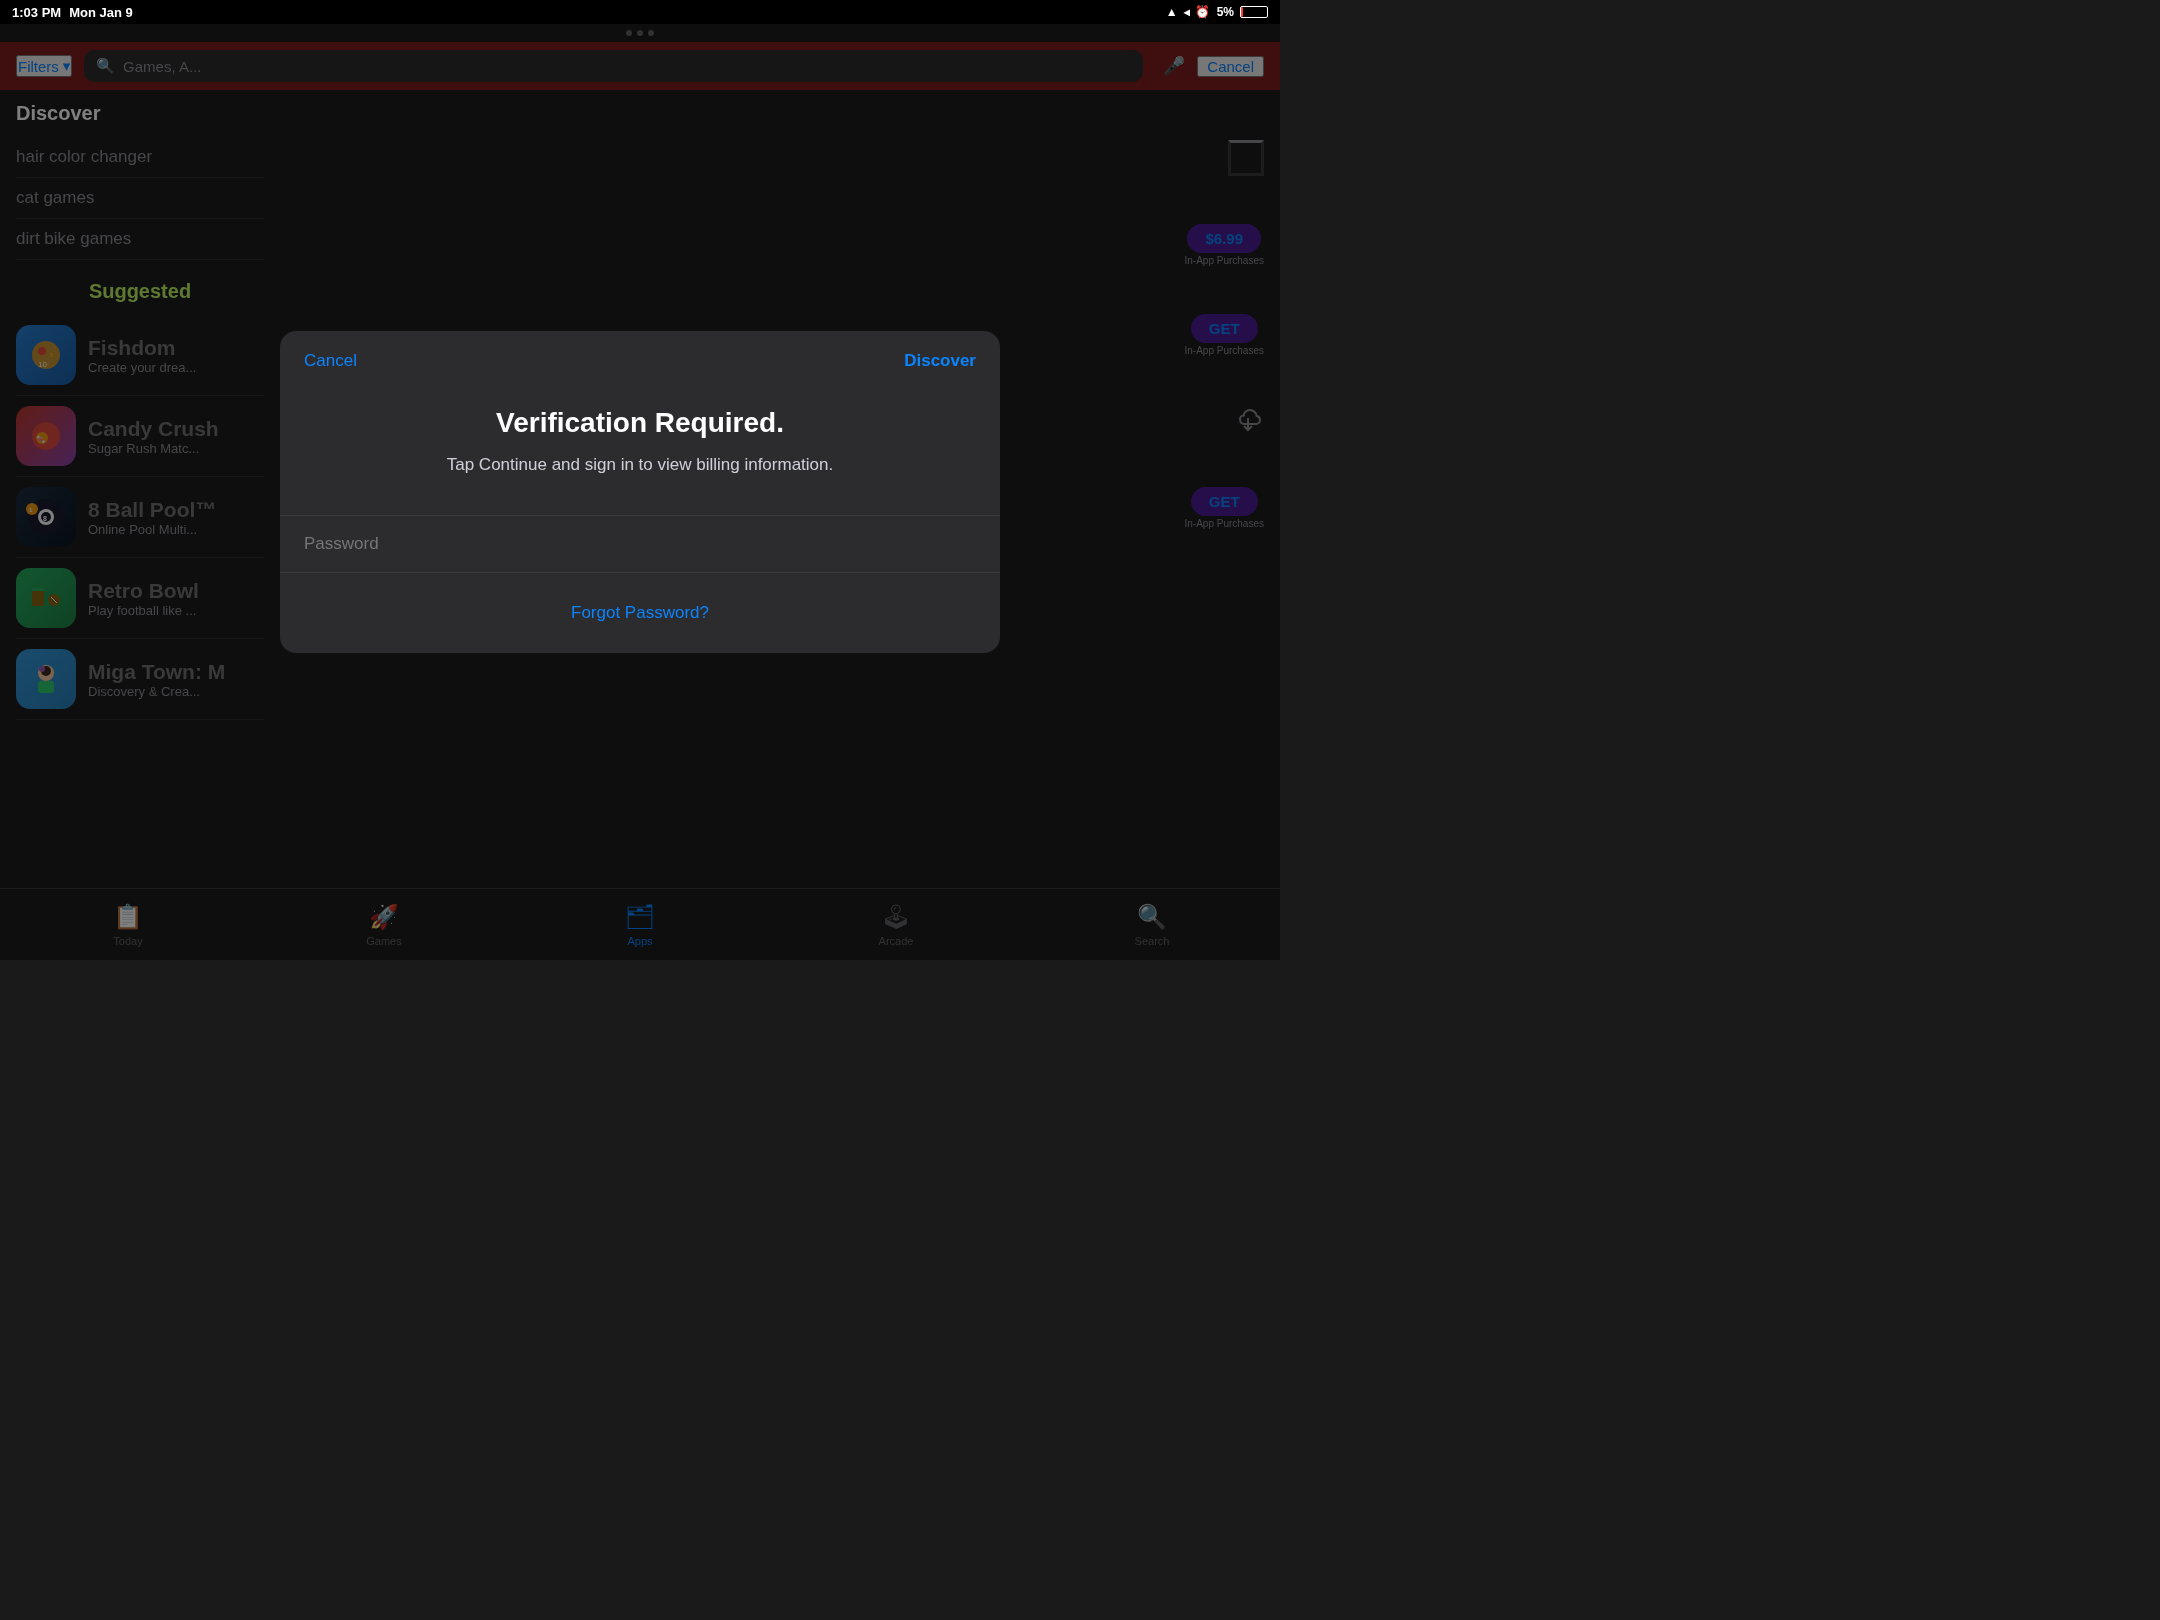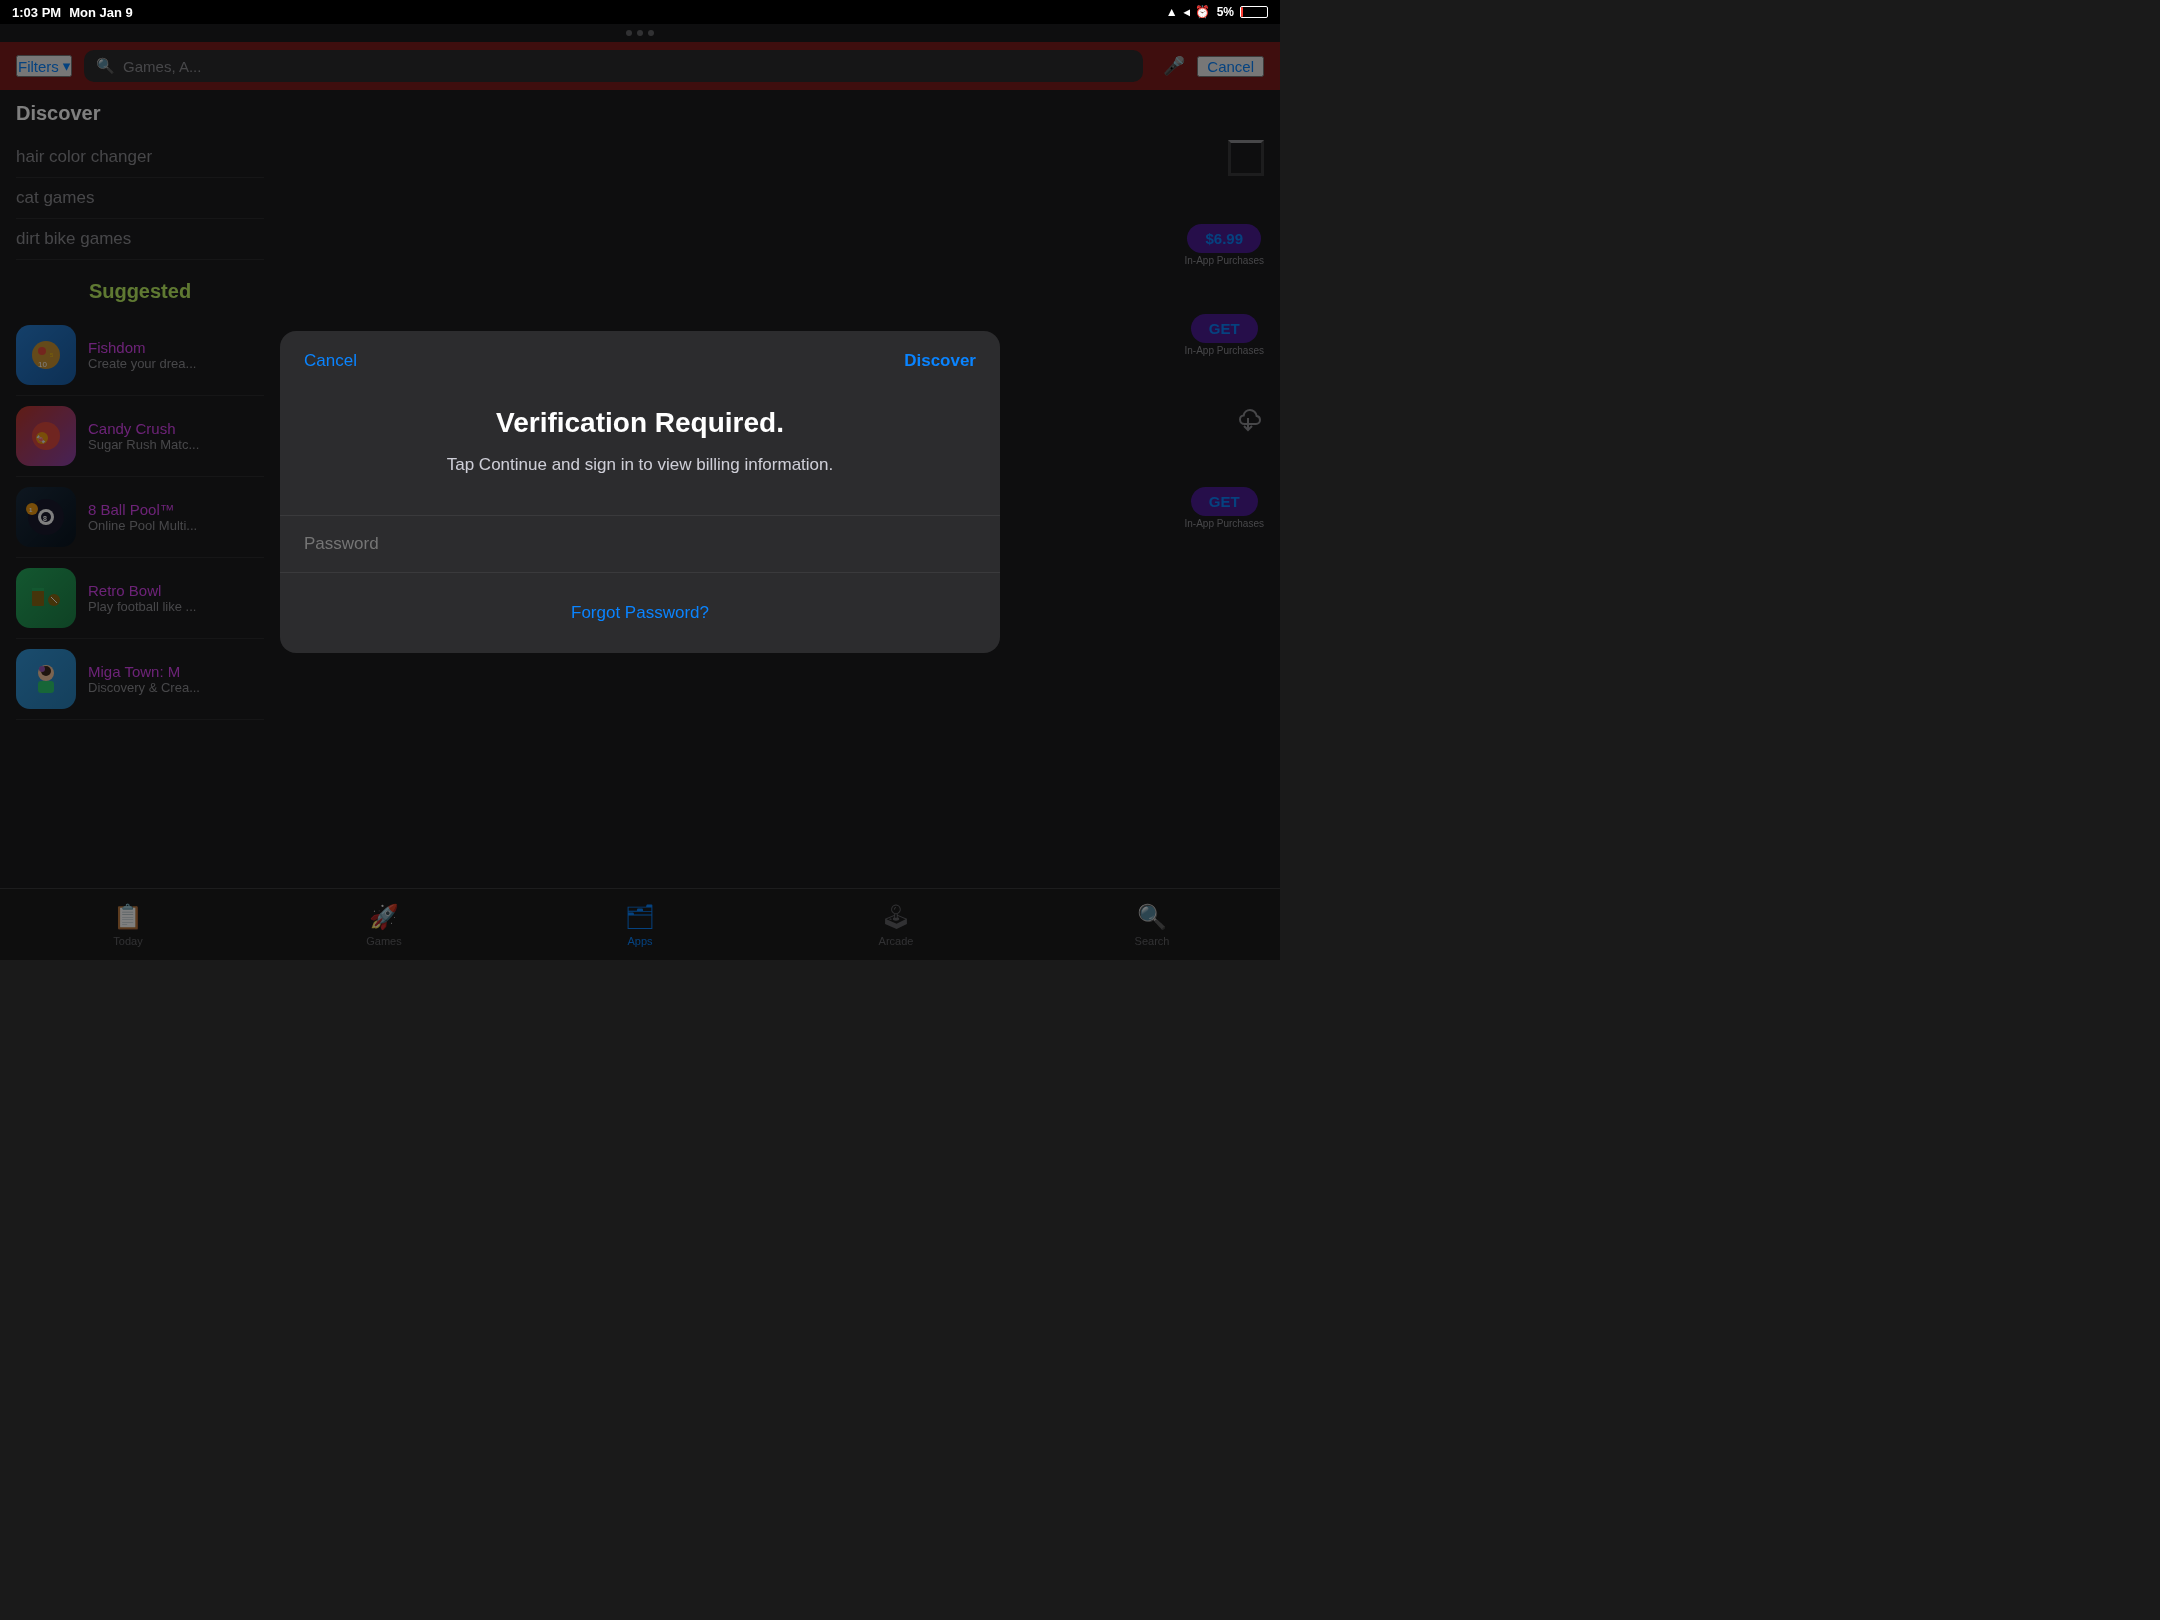--- a/index.html
+++ b/index.html
@@ -140,21 +140,21 @@
       font-size: 28px;
       overflow: hidden;
     }
 
     .app-icon-fishdom { background: linear-gradient(135deg, #2980d4, #1a5fa8); }
     .app-icon-candy { background: linear-gradient(135deg, #c0392b, #8e44ad); }
     .app-icon-retro { background: linear-gradient(135deg, #27ae60, #1e8449); }
     .app-icon-miga { background: linear-gradient(135deg, #3498db, #2980b9); }
 
     .app-info { flex: 1; overflow: hidden; }
-    .app-name { color: #d946ef; font-size: 15px; font-weight: 400; white-space: nowrap; overflow: hidden; text-overflow: ellipsis; }
+    .app-name { color: #737373; font-size: 21px; font-weight: 700; white-space: nowrap; overflow: hidden; text-overflow: ellipsis; }
     .app-desc { color: #8e8e93; font-size: 13px; white-space: nowrap; overflow: hidden; text-overflow: ellipsis; }
 
     
     .right-content {
       flex: 1;
       padding: 8px 16px;
       display: flex;
       flex-direction: column;
       gap: 4px;
       align-items: flex-end;

